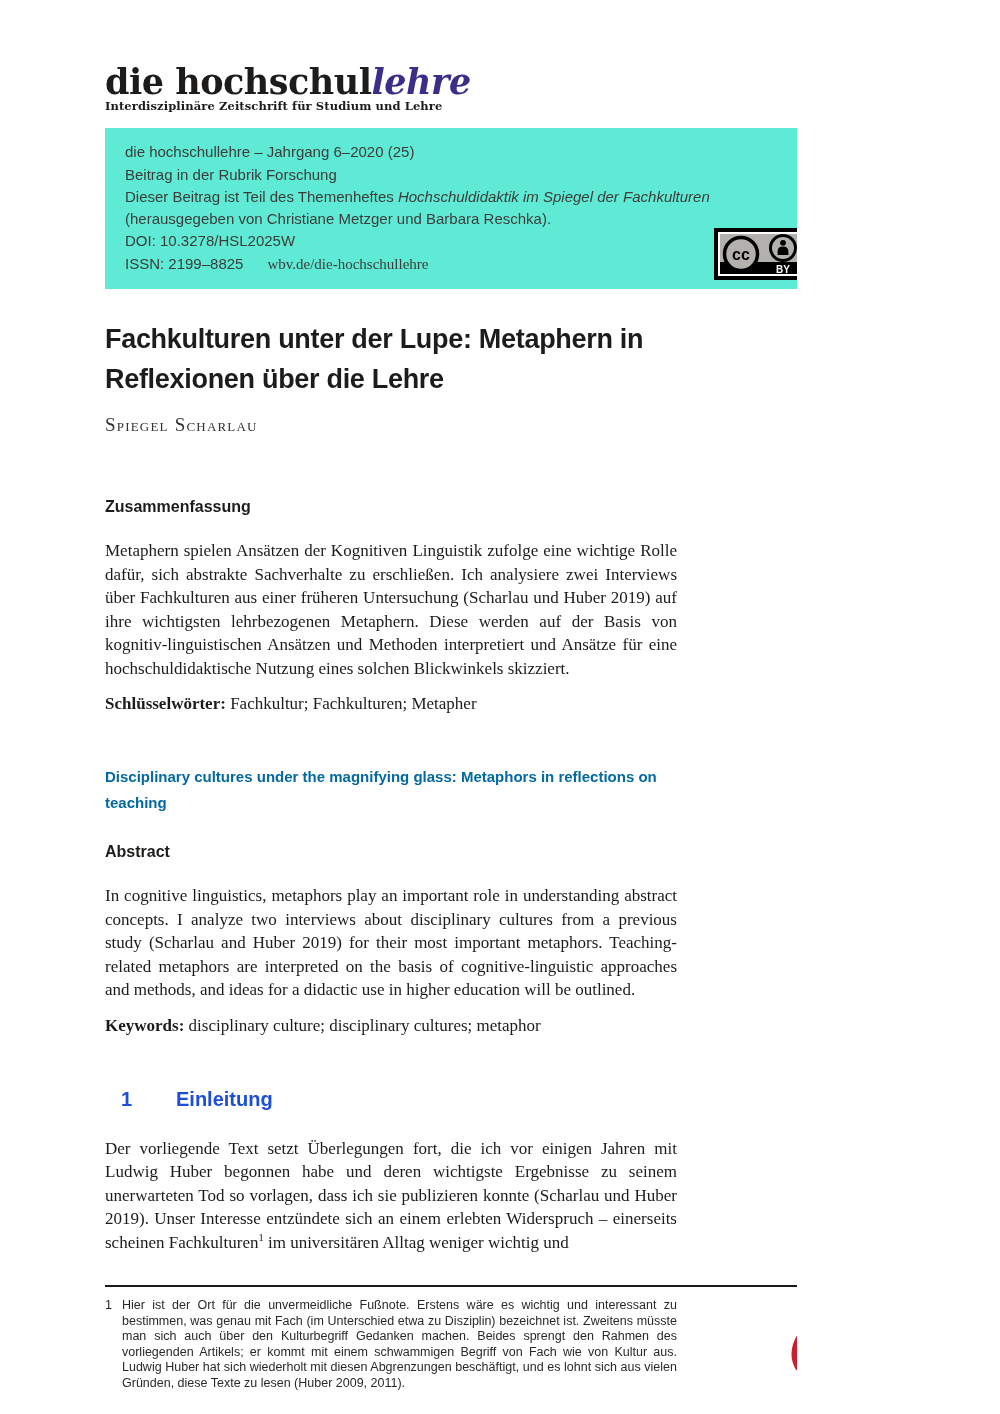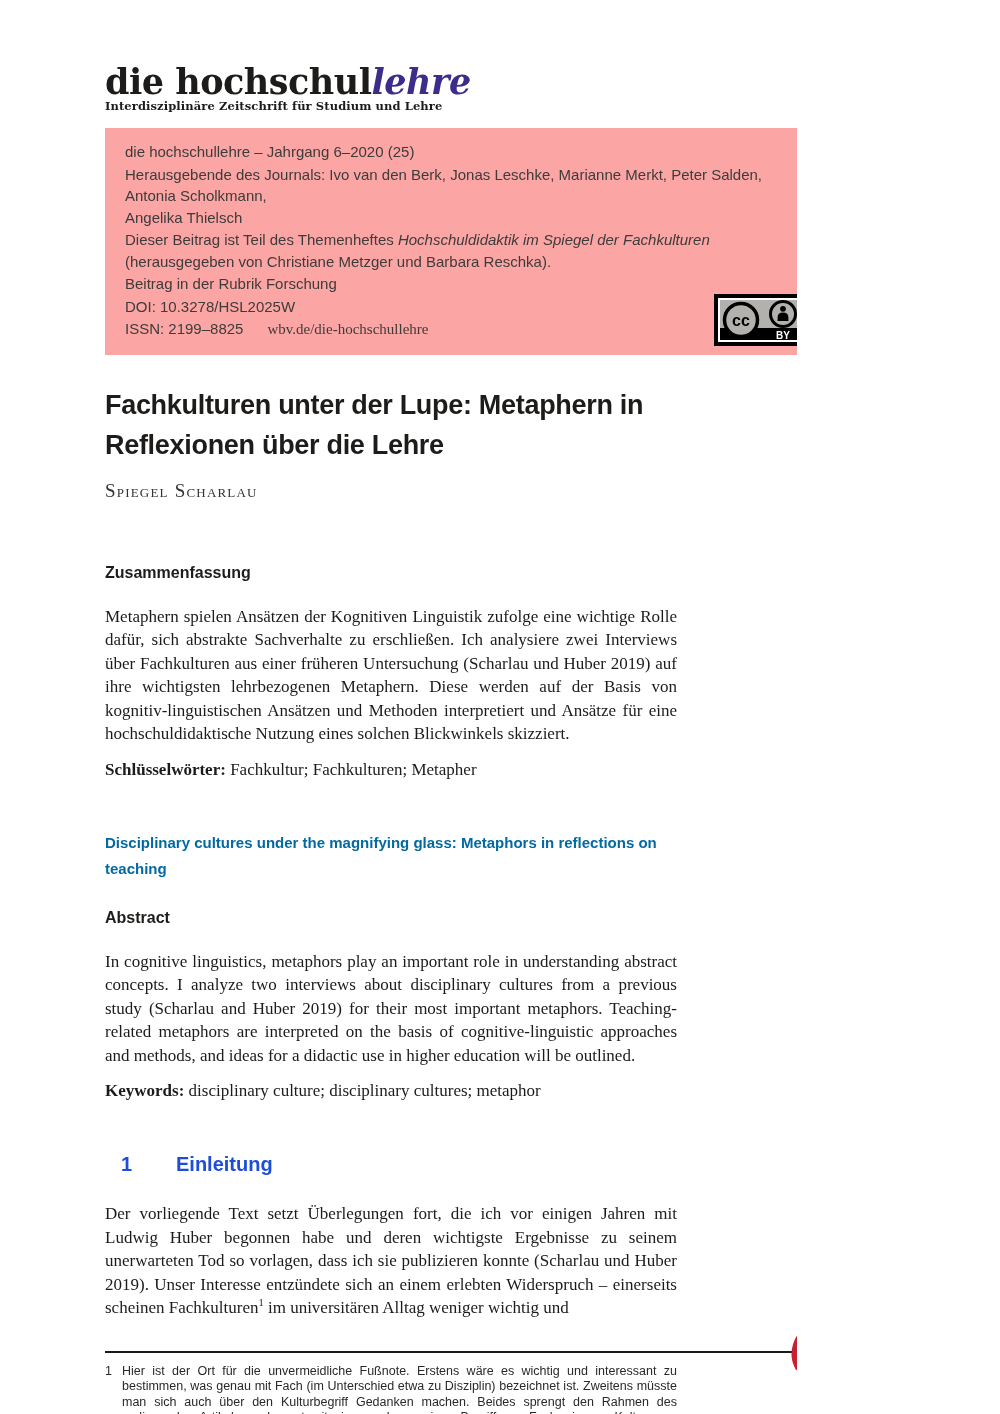--- a/index.html
+++ b/index.html
@@ -18,21 +18,21 @@
     font-size: 35px; line-height: 1; letter-spacing: -0.5px; color: #1d1c1a;
   }
   .logo-accent { color: #3b2d8a; font-style: italic; }
   .logo-tagline {
     font-family: "DejaVu Serif", serif; font-weight: bold;
     font-size: 11.5px; color: #1d1c1a; letter-spacing: 0.1px;
   }
 
   
   .meta-box {
-    position: relative; margin-top: 15px; background: #fca5a5;
+    position: relative; margin-top: 15px; background: #5eead4;
     width: 763px; padding: 13px 95px 13px 20px;
     font-family: "Liberation Sans", sans-serif;
     font-size: 15px; line-height: 21.5px; color: #3d3c3a;
   }
   .meta-box p { margin: 0 0 1px 0; }
   .meta-box em { font-style: italic; }
   .site { margin-left: 24px; font-family: Liberation Serif, serif; }
   .cc-badge { position: absolute; right: 7px; bottom: 9px; display: block; }
 
   
@@ -95,23 +95,22 @@
 <div class="page">
   <div class="content">
 
     <div class="logo">
       <div class="logo-line"><span>die hochschul</span><span class="logo-accent">lehre</span></div>
       <div class="logo-tagline">Interdisziplinäre Zeitschrift für Studium und Lehre</div>
     </div>
 
     <div class="meta-box">
       <p>die hochschullehre – Jahrgang 6–2020 (25)</p>
-      <p><span>Herausgebende des Journals: Ivo van den Berk, Jonas Leschke, Marianne Merkt, Peter Salden, Antonia Scholkmann,</span><br><span>Angelika Thielsch</span></p>
+      <p>Beitrag in der Rubrik Forschung</p>
       <p><span>Dieser Beitrag ist Teil des Themenheftes </span><em>Hochschuldidaktik im Spiegel der Fachkulturen</em><br><span>(herausgegeben von Christiane Metzger und Barbara Reschka).</span></p>
-      <p>Beitrag in der Rubrik Forschung</p>
       <p>DOI: 10.3278/HSL2025W</p>
       <p><span>ISSN: 2199–8825</span><span class="site">wbv.de/die-hochschullehre</span></p>
 
       <svg class="cc-badge" width="147" height="52" viewBox="0 0 147 52">
         <rect x="0" y="0" width="147" height="52" fill="#000000"></rect>
         <rect x="4" y="4" width="139" height="44" fill="#ffffff"></rect>
         <rect x="6" y="6" width="135" height="40" fill="#b3b1ae"></rect>
         <rect x="6" y="34" width="135" height="12" fill="#000000"></rect>
         <g>
           <circle cx="27" cy="26" r="16.5" fill="#b3b1ae" stroke="#000000" stroke-width="3.5"></circle>

